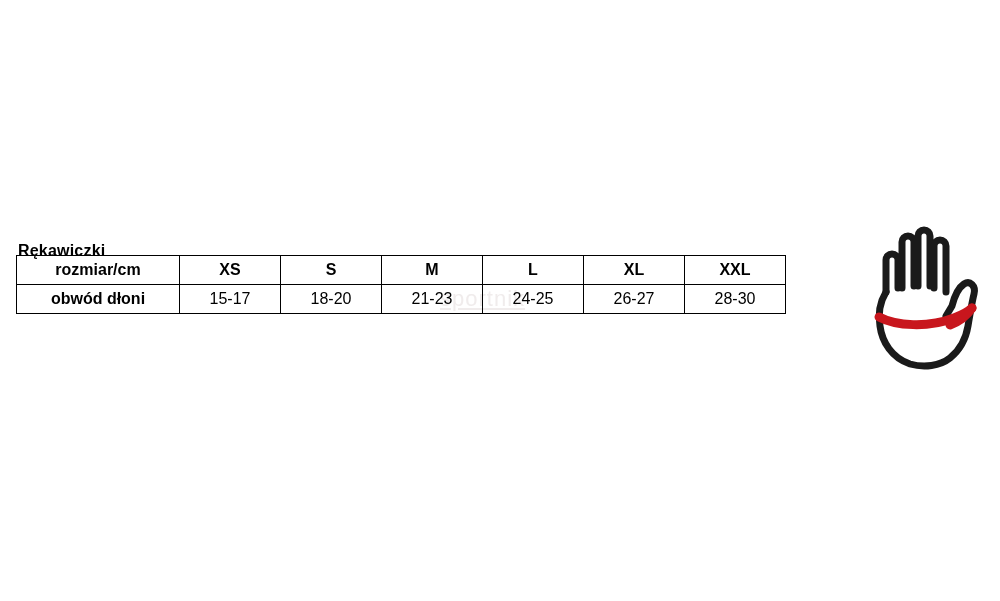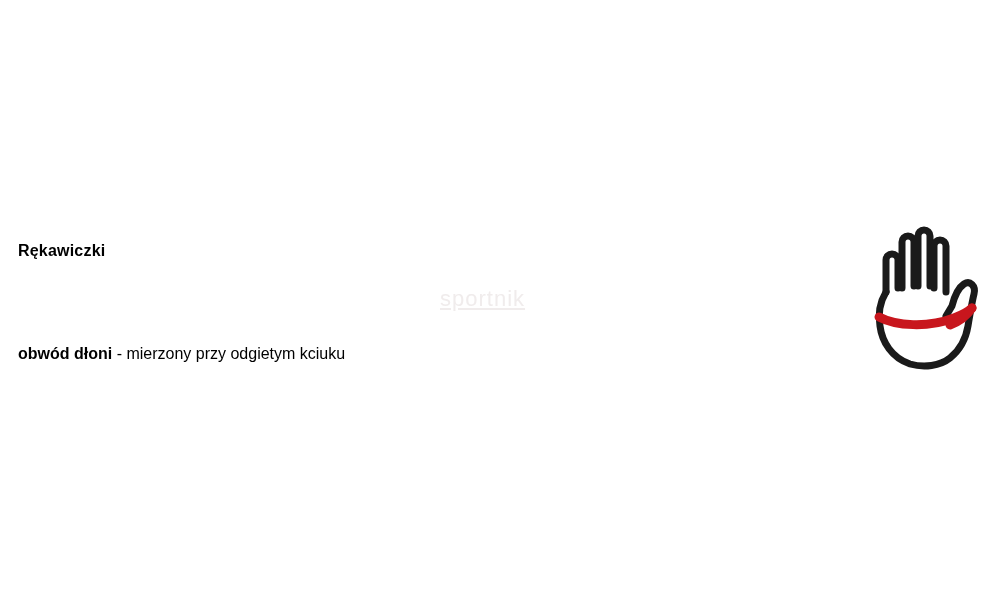--- a/index.html
+++ b/index.html
@@ -104,24 +104,43 @@
 </style>
 </head>
 <body>
 
 <div class="page">
 
   <div class="watermark">sportnik</div>
 
   <div class="title">Rękawiczki</div>
 
+  <table class="size-table">
+    <tbody>
+      <tr>
+        <td class="rowhead">rozmiar/cm</td>
+        <td class="colhead">XS</td>
+        <td class="colhead">S</td>
+        <td class="colhead">M</td>
+        <td class="colhead">L</td>
+        <td class="colhead">XL</td>
+        <td class="colhead">XXL</td>
+      </tr>
+      <tr>
+        <td class="rowhead">obwód dłoni</td>
+        <td class="value">15-17</td>
+        <td class="value">18-20</td>
+        <td class="value">21-23</td>
+        <td class="value">24-25</td>
+        <td class="value">26-27</td>
+        <td class="value">28-30</td>
+      </tr>
+    </tbody>
+  </table>
 
-  <div class="note">
-    <span class="note-strong">obwód dłoni</span><span class="note-rest"> - mierzony przy odgietym kciuku</span>
-  </div>
 
   <div class="hand-figure">
     <svg width="130" height="160" viewBox="0 0 130 160" xmlns="http://www.w3.org/2000/svg">
 
       <g fill="none" stroke="#1a1a1a" stroke-width="7" stroke-linecap="round" stroke-linejoin="round">
         <path d="M24,74 L24,42 a6,6 0 0 1 12,0 L36,70"></path>
         <path d="M40,70 L40,24 a6,6 0 0 1 12,0 L52,68"></path>
         <path d="M56,68 L56,18 a6,6 0 0 1 12,0 L68,68"></path>
         <path d="M72,70 L72,28 a6,6 0 0 1 12,0 L84,74"></path>
       </g>

